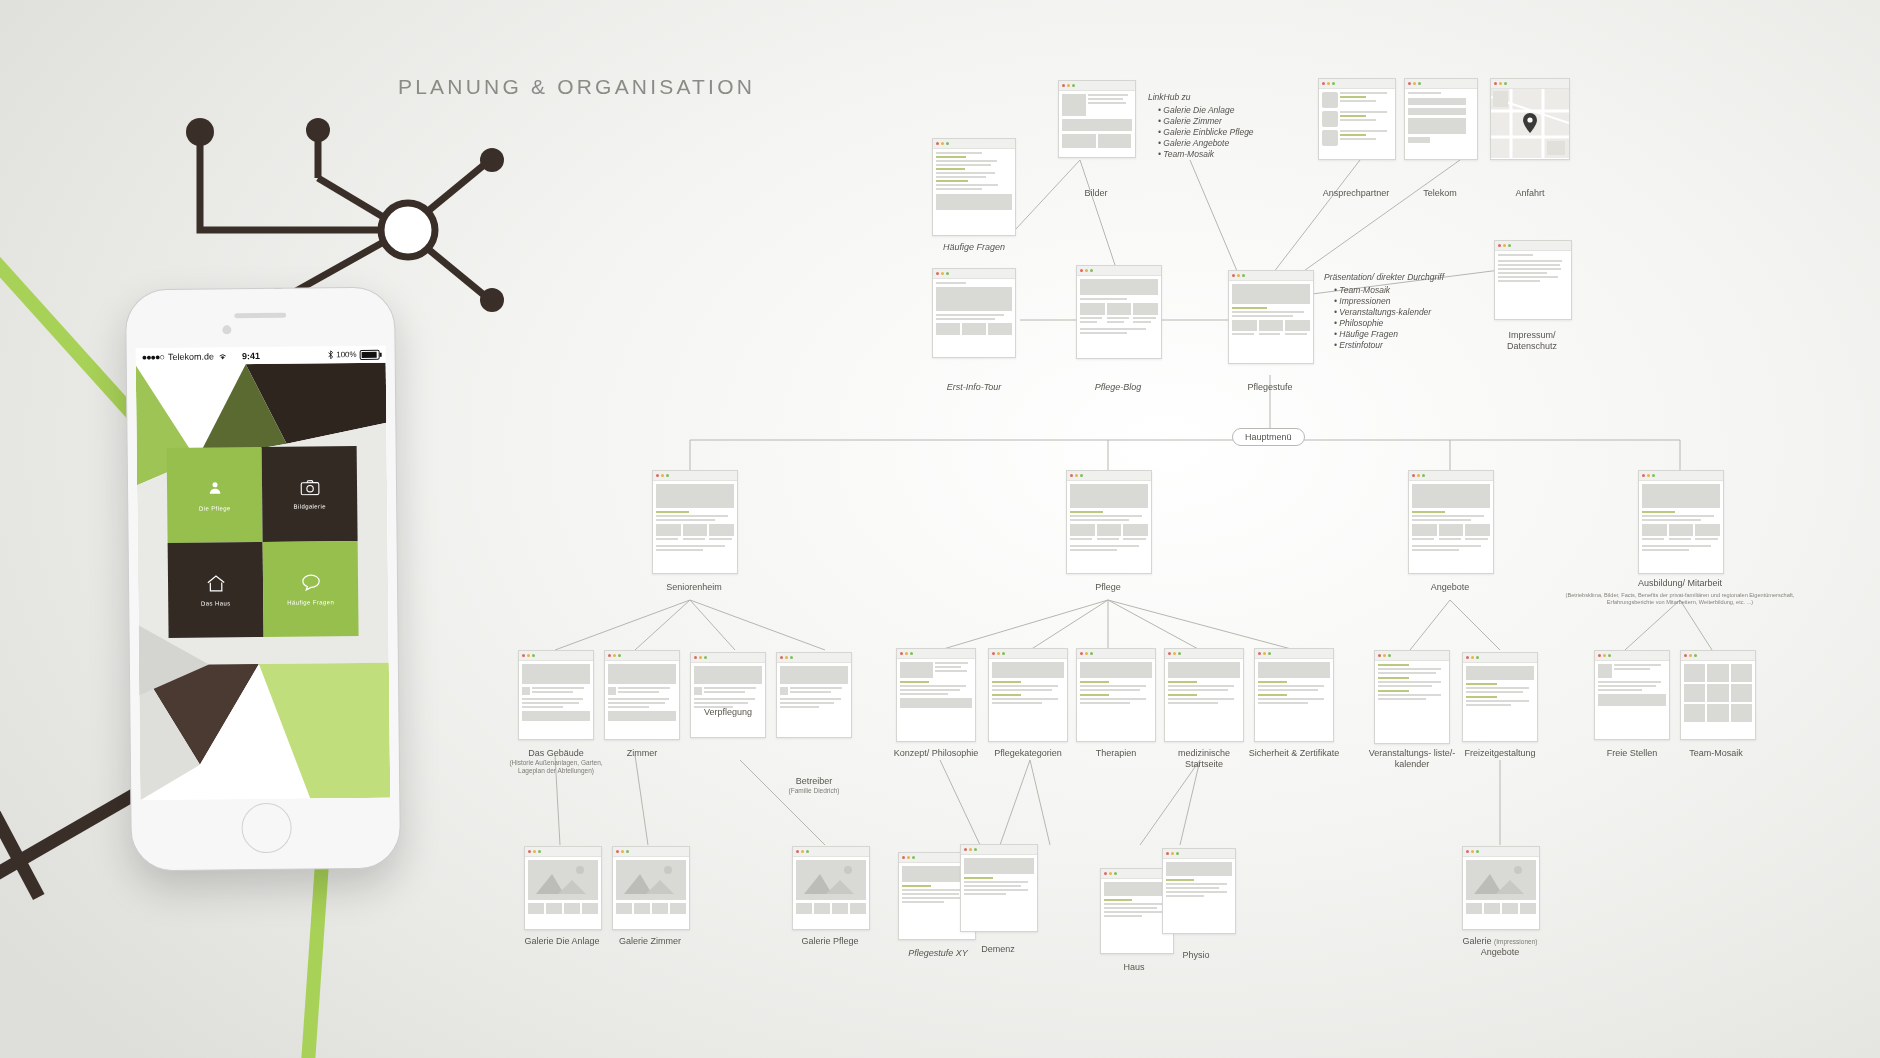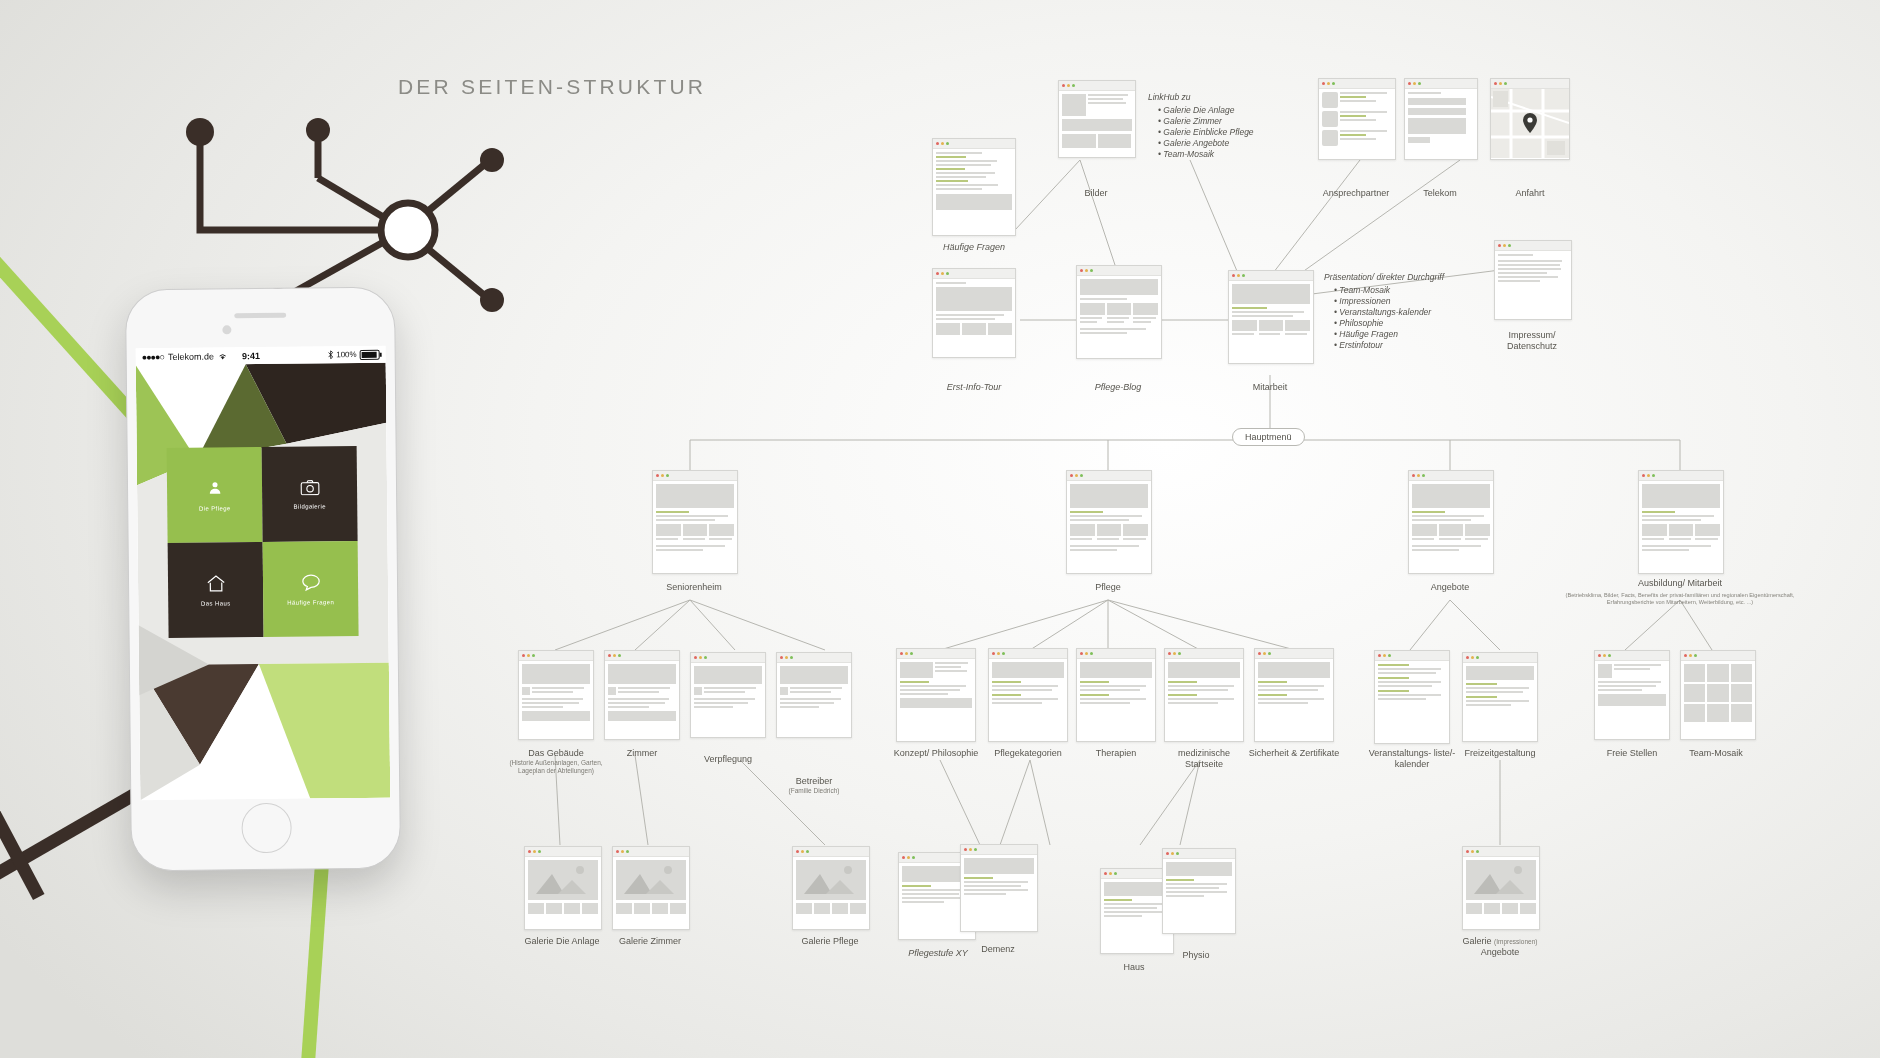--- a/index.html
+++ b/index.html
@@ -99,21 +99,21 @@
 </style>
 </head>
 <body>
 
 <div class="green-diag"></div>
 <div class="green-vert"></div>
 <div class="dark-diag"></div>
 <div class="dark-diag2"></div>
 
 <div class="title">
-  <div>DER SEITEN-STRUKTUR</div>
+  <div>PLANUNG &amp; ORGANISATION</div>
 </div>
 
 <svg class="nodegfx" width="520" height="250" viewBox="0 0 520 250">
   <g stroke="#3a2e28" stroke-width="7" fill="none">
     <path d="M30 32 L30 130 L128 130"></path>
     <path d="M128 130 L235 130"></path>
     <path d="M235 130 L148 78"></path>
     <path d="M148 78 L148 30"></path>
     <path d="M235 130 L320 60"></path>
     <path d="M235 130 L320 200"></path>
@@ -449,21 +449,21 @@
             <span class="blk" style="width:100%;height:11px"></span>
             <span class="ln" style="width:88%;margin-top:2px"></span>
           </div>
       <div class="col">
             <span class="blk" style="width:100%;height:11px"></span>
             <span class="ln" style="width:88%;margin-top:2px"></span>
           </div>
     </div>
   </div>
 </div>
-<div class="cap" style="left:1226px;top:382px;width:88px">Mitarbeit</div>
+<div class="cap" style="left:1226px;top:382px;width:88px">Pflegestufe</div>
 
 <div class="note" style="left:1324px;top:272px;width:120px">
   <b>Präsentation/ direkter Durchgriff</b>
   <ul>
     <li>Team-Mosaik</li>
     <li>Impressionen</li>
     <li>Veranstaltungs-kalender</li>
     <li>Philosophie</li>
     <li>Häufige Fragen</li>
     <li>Erstinfotour</li>
@@ -677,21 +677,21 @@
           <div class="col">
             <span class="ln" style="width:90%"></span>
             <span class="ln" style="width:70%"></span>
           </div>
         </div>
     <span class="ln" style="width:90%"></span>
         <span class="ln" style="width:80%"></span>
         <span class="ln" style="width:58%"></span>
   </div>
 </div>
-<div class="cap" style="left:688px;top:754px;width:80px">Verpflegung</div>
+<div class="cap" style="left:688px;top:707px;width:80px">Verpflegung</div>
 
 <div class="wf" style="left:776px;top:652px;width:74px;height:84px">
   <div class="bar">
         <i class="r"></i>
         <i class="y"></i>
         <i class="g"></i>
       </div>
   <div class="body">
     <span class="blk" style="width:100%;height:18px"></span>
     <div class="row" style="margin:3px 0">

